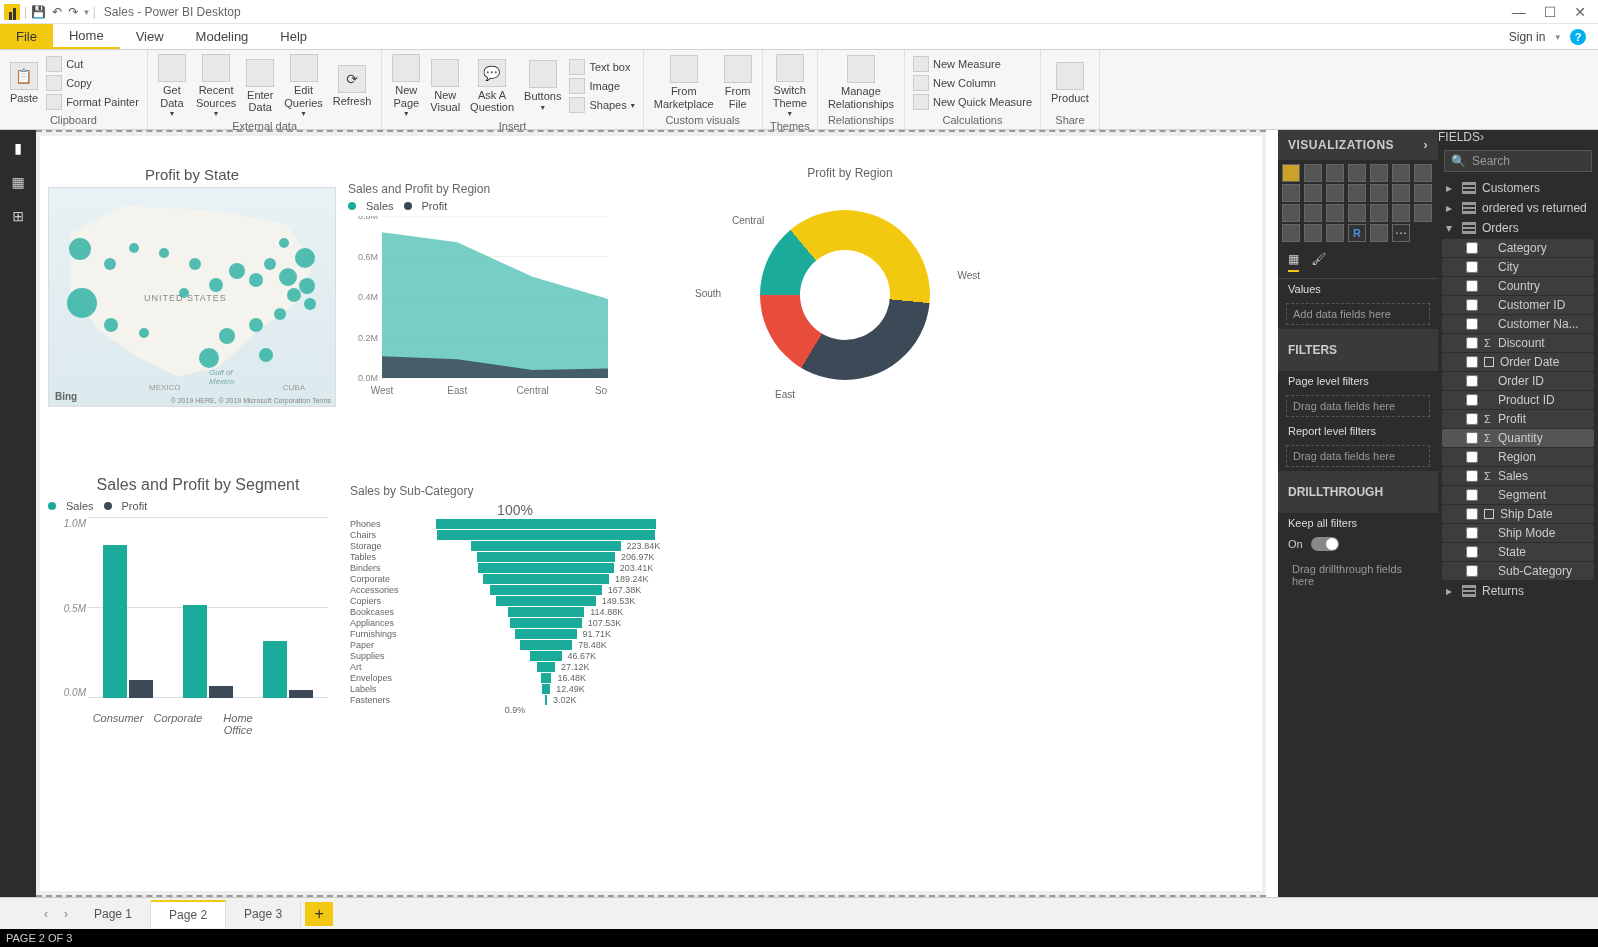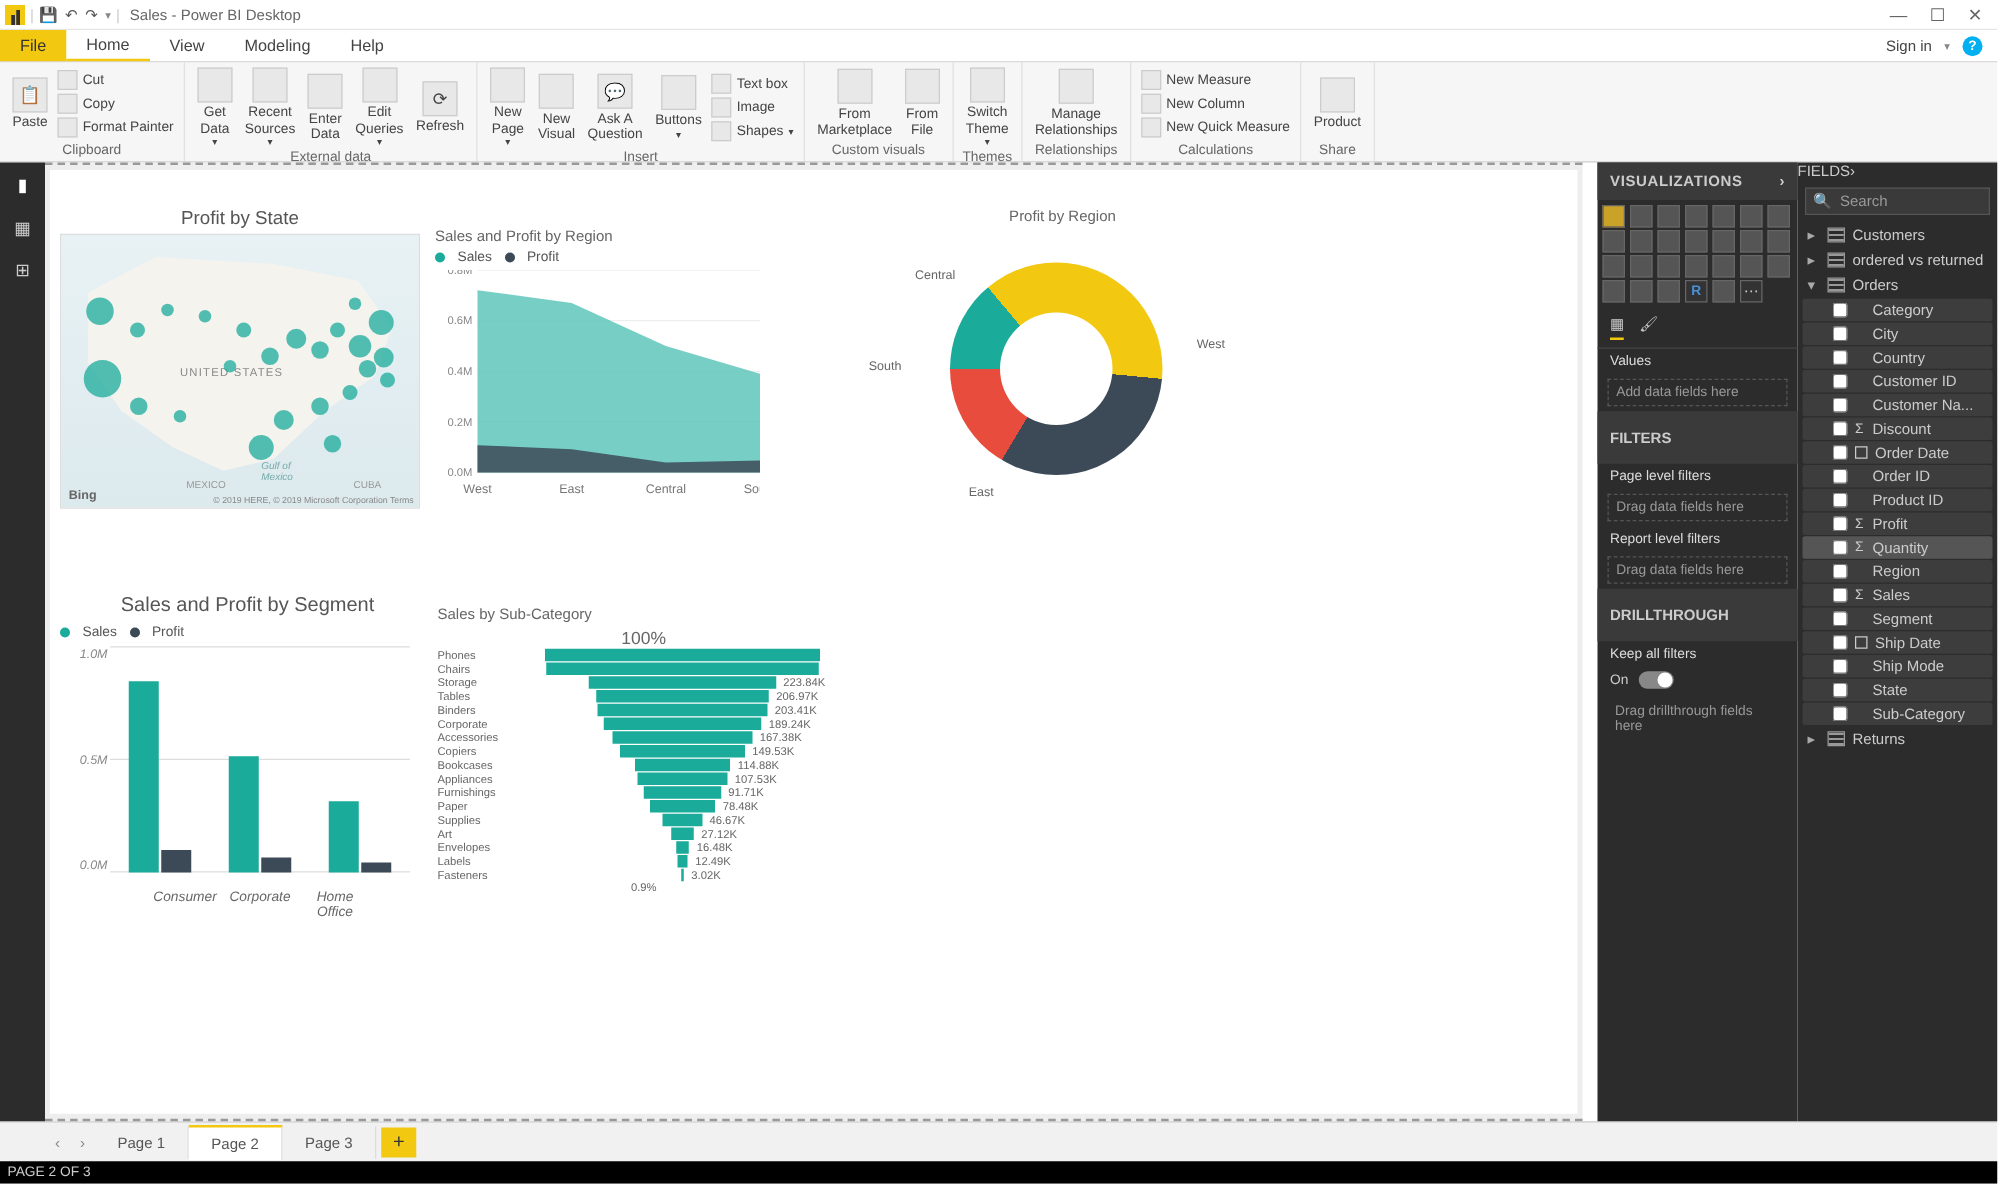--- a/index.html
+++ b/index.html
@@ -88,21 +88,21 @@
 .legend{display:flex;gap:10px;font-size:11px;color:#555;align-items:center;}
 .legend .dot{width:8px;height:8px;border-radius:50%;display:inline-block;}
 
 
 .barchart{position:relative;width:280px;height:200px;font-style:italic;}
 .barchart .grid{position:absolute;left:40px;right:0;top:0;bottom:20px;}
 .barchart .gline{position:absolute;left:0;right:0;border-top:1px solid #ddd;}
 .barchart .bars{position:absolute;left:40px;right:0;bottom:20px;top:0;display:flex;justify-content:space-around;align-items:flex-end;}
 .barchart .bgroup{display:flex;align-items:flex-end;gap:2px;}
 .barchart .bar{width:24px;}
-.barchart .xlabels{position:absolute;left:40px;right:0;bottom:-18px;display:flex;justify-content:center;font-size:11px;color:#666;text-align:center;}
+.barchart .xlabels{position:absolute;left:40px;right:0;bottom:-18px;display:flex;justify-content:flex-start;font-size:11px;color:#666;text-align:center;}
 .barchart .ylabels{position:absolute;left:0;top:0;bottom:20px;width:38px;display:flex;flex-direction:column;justify-content:space-between;align-items:flex-end;font-size:10px;color:#888;}
 
 
 .funnel{position:relative;}
 .funnel .frow{display:flex;align-items:center;height:11px;margin-bottom:0px;}
 .funnel .flabel{width:62px;font-size:9px;color:#666;text-align:left;}
 .funnel .fbarwrap{flex:1;display:flex;justify-content:center;position:relative;}
 .funnel .fbar{height:10px;background:#1aab9b;}
 .funnel .fval{font-size:9px;color:#666;margin-left:4px;position:absolute;}
 

